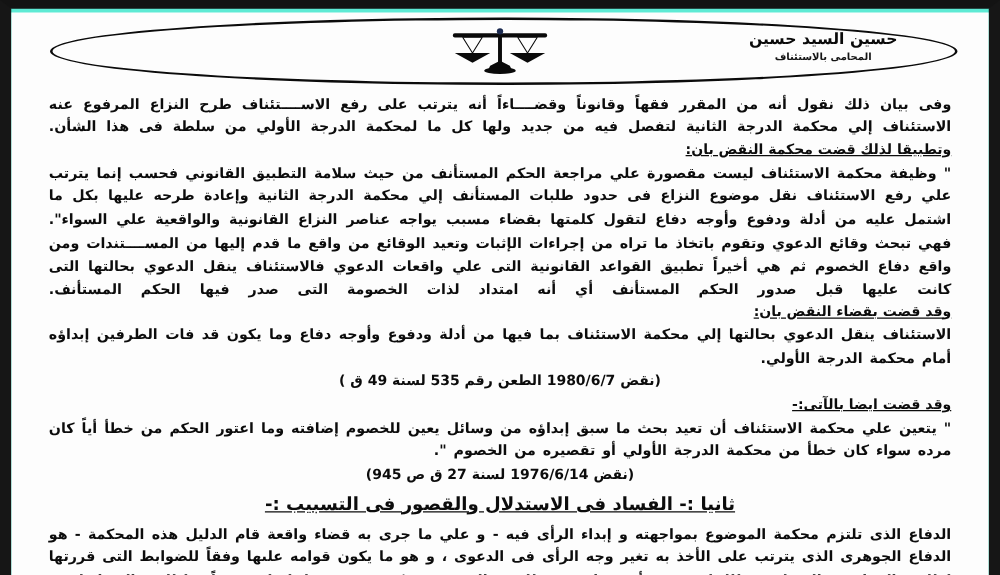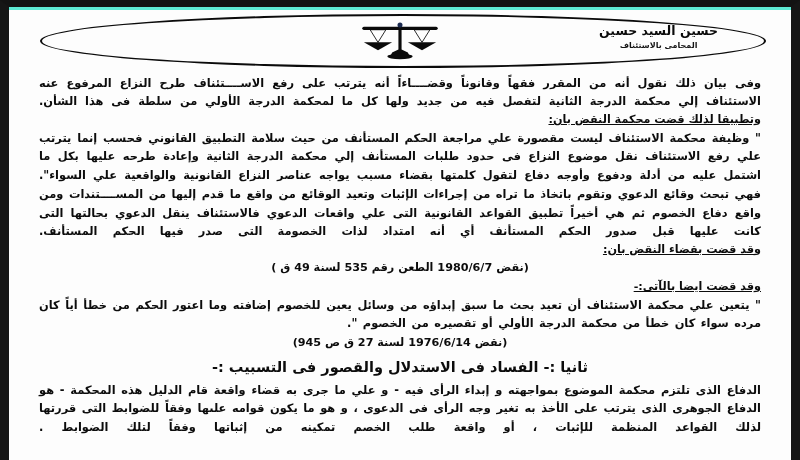--- a/index.html
+++ b/index.html
@@ -120,20 +120,21 @@
     text-align: center;
     margin: 2px 0 2px 0;
     line-height: 1.5;
     direction: rtl;
     letter-spacing: 0.2px;
   }
   .section-head {
     font-size: 14.5px;
     font-weight: bold;
     text-align: center;
+    text-decoration: underline;
     margin: 5px 0 4px 0;
     letter-spacing: 1px;
     line-height: 1.4;
   }
 </style>
 </head>
 <body>
 
 <div class="scan-page">
   <div class="scan-inner">
@@ -174,20 +175,21 @@
 
       <p class="underline-head">وتطبيقا لذلك قضت محكمة النقض بان:</p>
 
       <p class="para quote">" وظيفة محكمة الاستئناف ليست مقصورة علي مراجعة الحكم المستأنف من حيث سلامة التطبيق القانوني فحسب إنما يترتب علي رفع الاستئناف نقل موضوع النزاع فى حدود طلبات المستأنف إلي محكمة الدرجة الثانية وإعادة طرحه عليها بكل ما اشتمل عليه من أدلة ودفوع وأوجه دفاع لتقول كلمتها بقضاء مسبب يواجه عناصر النزاع القانونية والواقعية علي السواء".</p>
 
 
       <p class="para">فهي تبحث وقائع الدعوي وتقوم باتخاذ ما تراه من إجراءات الإثبات وتعيد الوقائع من واقع ما قدم إليها من المســــتندات ومن واقع دفاع الخصوم ثم هي أخيراً تطبيق القواعد القانونية التى علي واقعات الدعوي فالاستئناف ينقل الدعوي بحالتها التى كانت عليها قبل صدور الحكم المستأنف أي أنه امتداد لذات الخصومة التى صدر فيها الحكم المستأنف.</p>
 
       <p class="underline-head">وقد قضت بقضاء النقض بان:</p>
 
+      <p class="para last-left">الاستئناف ينقل الدعوي بحالتها إلي محكمة الاستئناف بما فيها من أدلة ودفوع وأوجه دفاع وما يكون قد فات الطرفين إبداؤه أمام محكمة الدرجة الأولي.</p>
 
       <p class="citation">(نقض 1980/6/7 الطعن رقم 535 لسنة 49 ق )</p>
 
       <p class="underline-head">وقد قضت ايضا بالآتى:-</p>
 
       <p class="para last-left">" يتعين علي محكمة الاستئناف أن تعيد بحث ما سبق إبداؤه من وسائل يعين للخصوم إضافته وما اعتور الحكم من خطأ أياً كان مرده سواء كان خطأ من محكمة الدرجة الأولي أو تقصيره من الخصوم ".</p>
 
       <p class="citation">(نقض 1976/6/14 لسنة 27 ق ص 945)</p>
 
       <h2 class="section-head">ثانيا :- الفساد فى الاستدلال والقصور فى التسبيب :-</h2>

